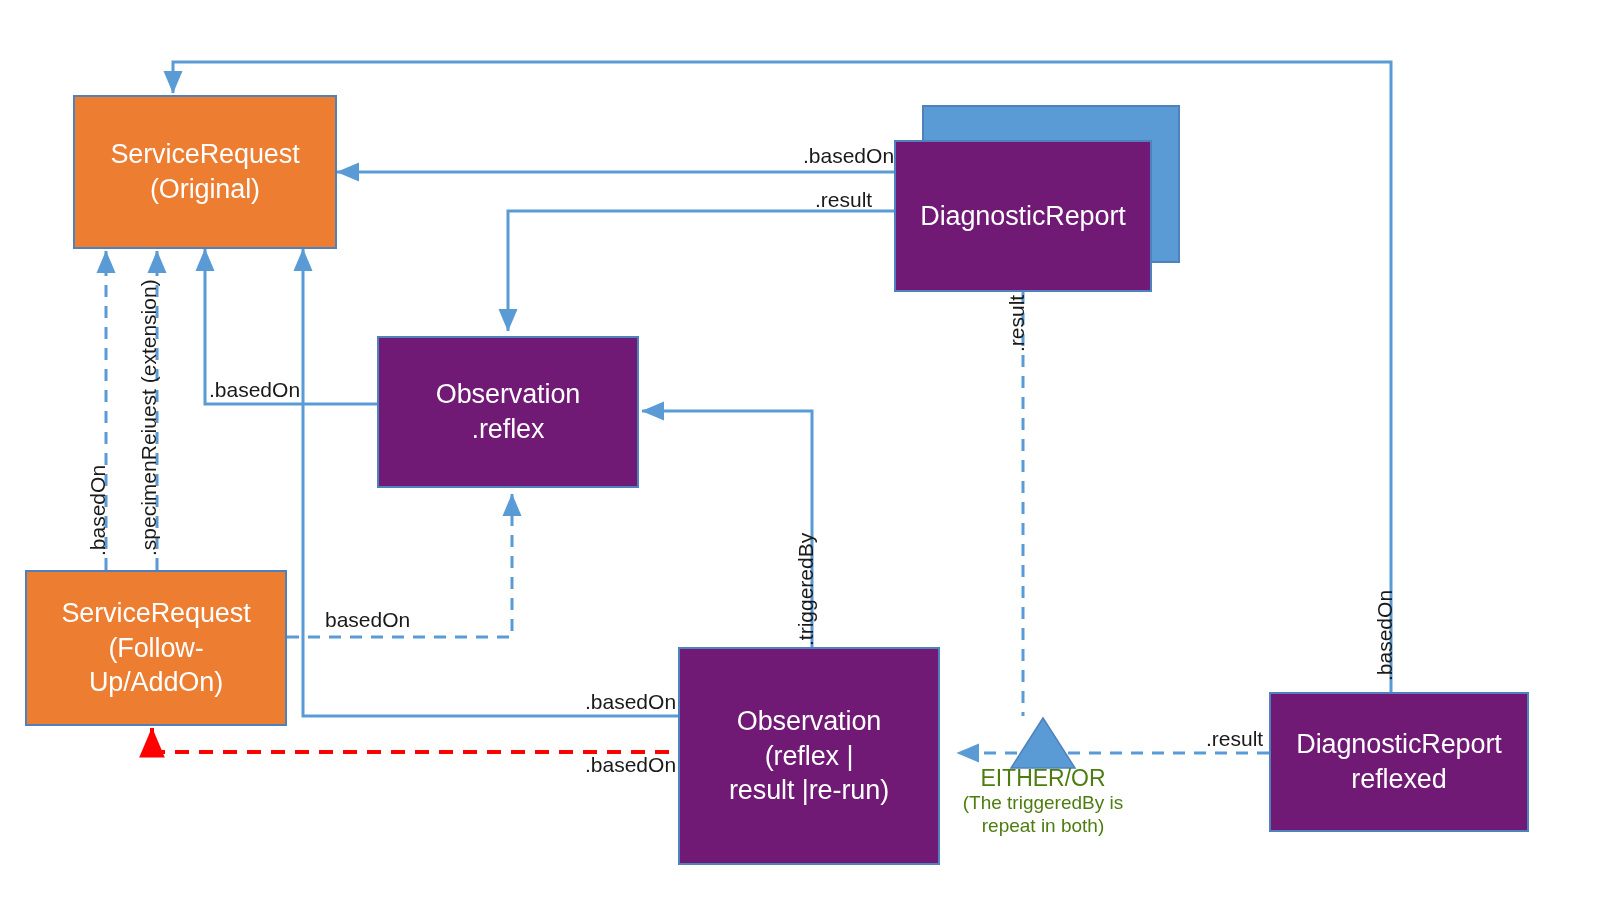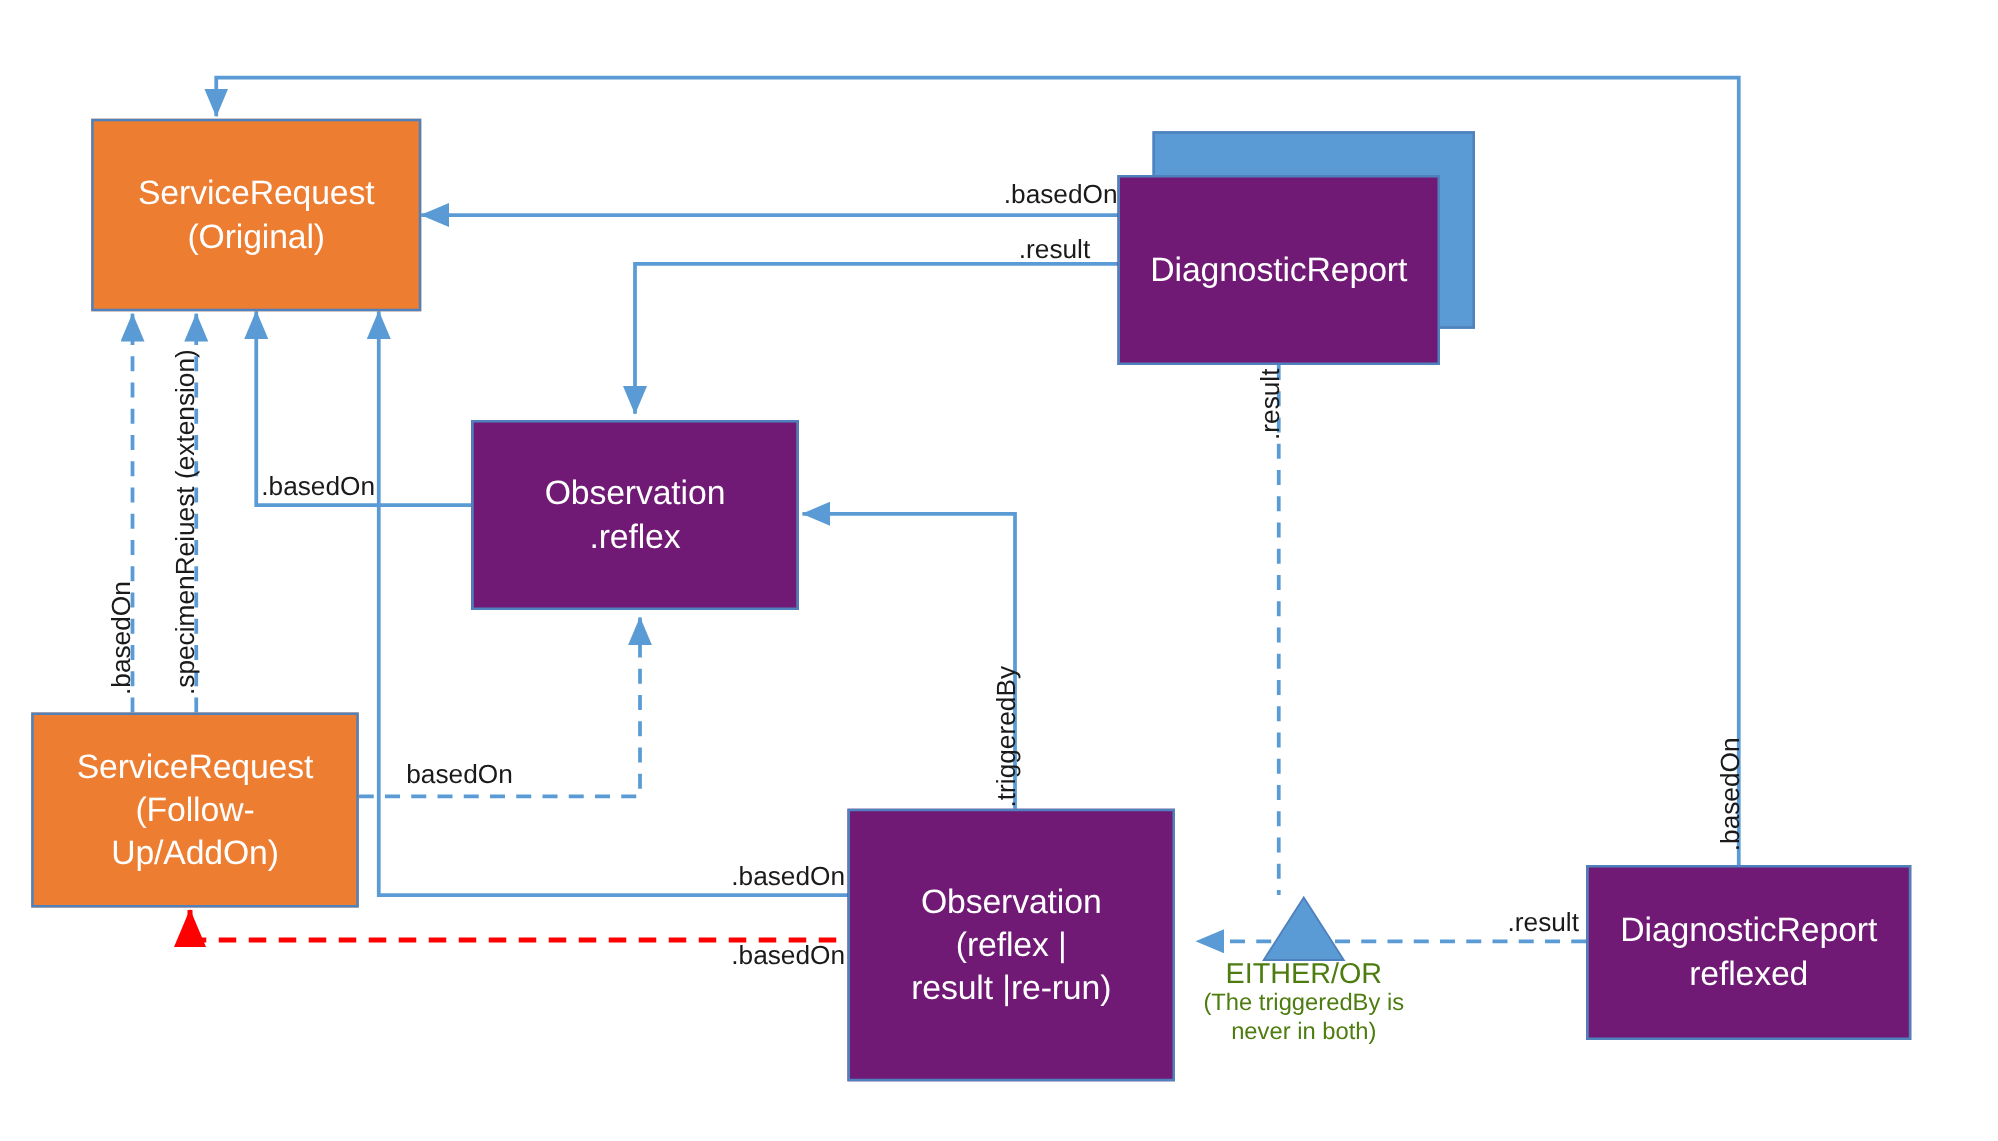--- a/index.html
+++ b/index.html
@@ -176,16 +176,16 @@
 
   <div class="edge-label rot" style="left:794px; top:646px;">.triggeredBy</div>
 
   <div class="edge-label rot" style="left:1005px; top:352px;">.result</div>
 
   <div class="edge-label rot" style="left:1373px; top:681px;">.basedOn</div>
 
   <div class="caption" style="left:943px; top:765px; width:200px;">
     <div class="big">EITHER/OR</div>
     <div class="small">(The triggeredBy is</div>
-    <div class="small">never in both)</div>
+    <div class="small">repeat in both)</div>
   </div>
 
 </div>
 
 </body></html>

